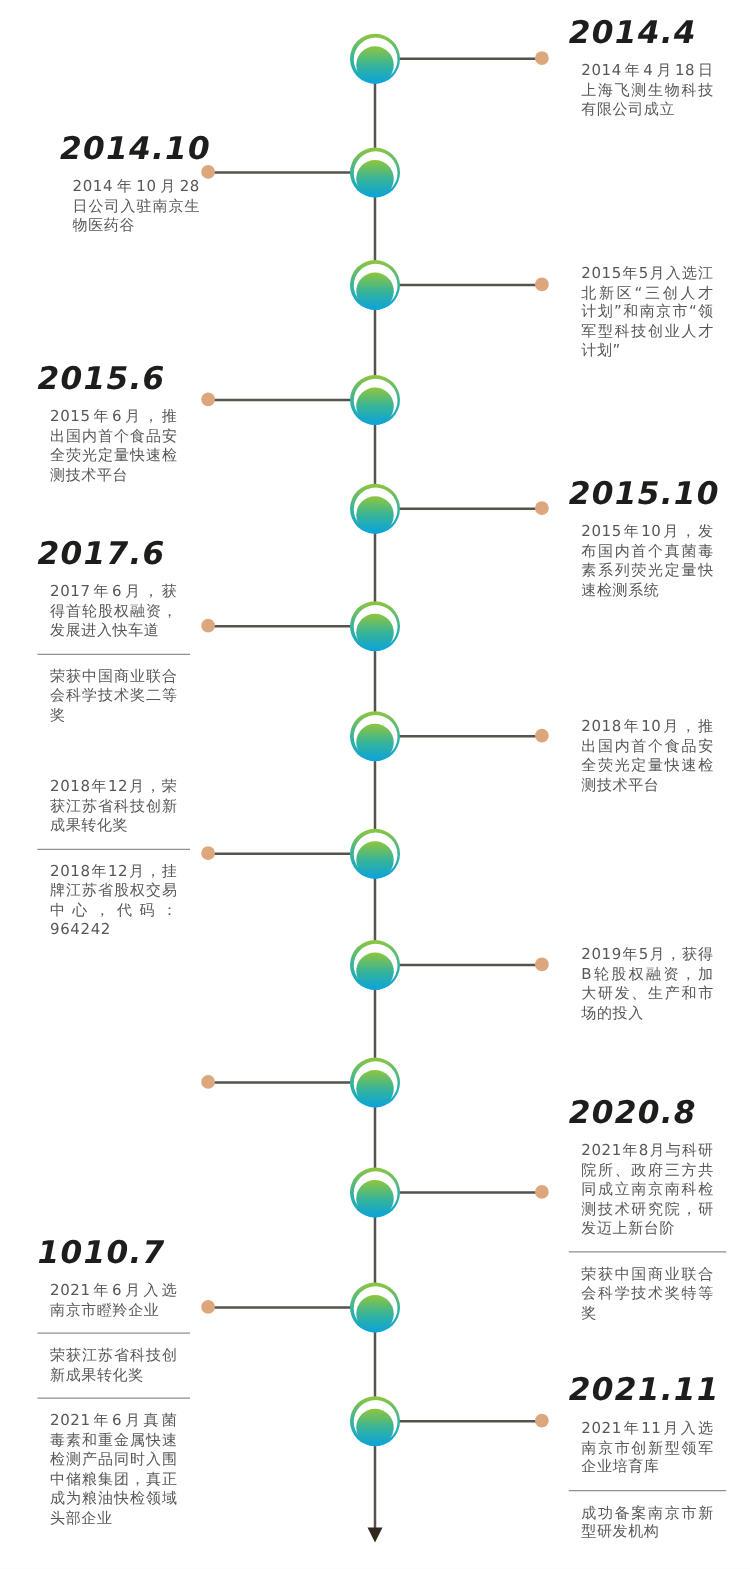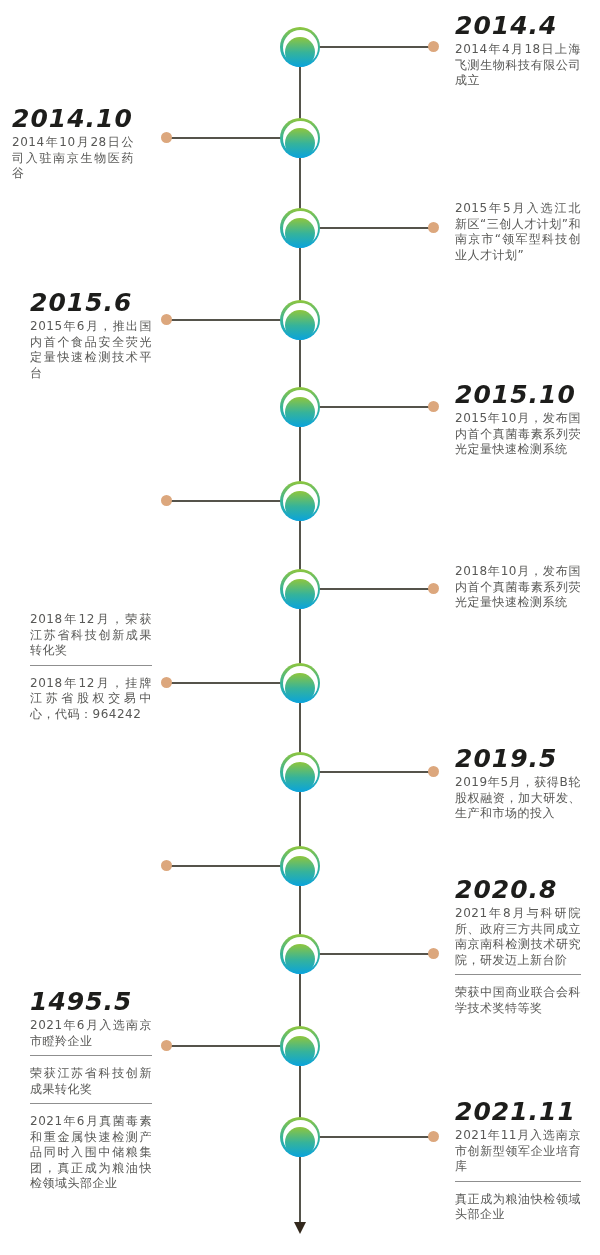--- a/index.html
+++ b/index.html
@@ -39,21 +39,21 @@
     position:absolute; width:11px; height:11px; border-radius:50%; background:var(--dot);
   }
   .entry{ position:absolute; }
   .entry .date{
     font-style:italic; font-weight:bold; font-size:25px; line-height:26px;
     letter-spacing:1px; color:var(--dateText); margin:0 0 3px 0;
     font-family:"DejaVu Sans","Liberation Sans",sans-serif;
   }
   .entry .para{
     font-size:12px; line-height:15.5px; color:var(--bodyText);
-    text-align:justify; letter-spacing:0.5px; margin:0;
+    text-align:justify; letter-spacing:0.5px; margin:10px;
   }
   .entry .divider{ height:1px; background:var(--divider); margin:6px 0 10px 0; }
   .entry.left{ width:122px; }
   .entry.right{ width:126px; }
 </style>
 </head>
 <body>
 
 <div class="canvas">
 
@@ -150,72 +150,77 @@
   <div class="node" style="left:300px;top:1137px">
       <div class="ring"></div>
       <div class="disc"></div>
     </div>
 
   <div class="entry right" style="left:455px;top:13px">
     <div class="date">2014.4</div>
     <p class="para">2014年4月18日上海飞测生物科技有限公司成立</p>
   </div>
 
-  <div class="entry left" style="left:12px;top:106px">
+  <div class="entry left" style="left:48px;top:106px">
     <div class="date">2014.10</div>
     <p class="para">2014年10月28日公司入驻南京生物医药谷</p>
   </div>
 
   <div class="entry right" style="left:455px;top:201px">
     <p class="para">2015年5月入选江北新区“三创人才计划”和南京市“领军型科技创业人才计划”</p>
   </div>
 
   <div class="entry left" style="left:30px;top:290px">
     <div class="date">2015.6</div>
     <p class="para">2015年6月，推出国内首个食品安全荧光定量快速检测技术平台</p>
   </div>
 
   <div class="entry right" style="left:455px;top:382px">
     <div class="date">2015.10</div>
     <p class="para">2015年10月，发布国内首个真菌毒素系列荧光定量快速检测系统</p>
   </div>
 
+  <div class="entry left" style="left:30px;top:430px">
+    <div class="date">2017.6</div>
+    <p class="para">2017年6月，获得首轮股权融资，发展进入快车道</p>
+    <div class="divider"></div>
+    <p class="para">荣获中国商业联合会科学技术奖二等奖</p>
+  </div>
 
   <div class="entry right" style="left:455px;top:564px">
-    <p class="para">2018年10月，发布国内首个真菌毒素系列荧光定量快速检测系统</p>
+    <p class="para">2018年10月，推出国内首个食品安全荧光定量快速检测技术平台</p>
   </div>
 
   <div class="entry left" style="left:30px;top:612px">
     <p class="para">2018年12月，荣获江苏省科技创新成果转化奖</p>
     <div class="divider"></div>
     <p class="para">2018年12月，挂牌江苏省股权交易中心，代码：964242</p>
   </div>
 
   <div class="entry right" style="left:455px;top:746px">
-    <div class="date">2019.5</div>
     <p class="para">2019年5月，获得B轮股权融资，加大研发、生产和市场的投入</p>
   </div>
 
 
   <div class="entry right" style="left:455px;top:877px">
     <div class="date">2020.8</div>
     <p class="para">2021年8月与科研院所、政府三方共同成立南京南科检测技术研究院，研发迈上新台阶</p>
     <div class="divider"></div>
     <p class="para">荣获中国商业联合会科学技术奖特等奖</p>
   </div>
 
   <div class="entry left" style="left:30px;top:989px">
-    <div class="date">1495.5</div>
+    <div class="date">1010.7</div>
     <p class="para">2021年6月入选南京市瞪羚企业</p>
     <div class="divider"></div>
     <p class="para">荣获江苏省科技创新成果转化奖</p>
     <div class="divider"></div>
     <p class="para">2021年6月真菌毒素和重金属快速检测产品同时入围中储粮集团，真正成为粮油快检领域头部企业</p>
   </div>
 
   <div class="entry right" style="left:455px;top:1099px">
     <div class="date">2021.11</div>
     <p class="para">2021年11月入选南京市创新型领军企业培育库</p>
     <div class="divider"></div>
-    <p class="para">真正成为粮油快检领域头部企业</p>
+    <p class="para">成功备案南京市新型研发机构</p>
   </div>
 
 </div>
 
 </body></html>

